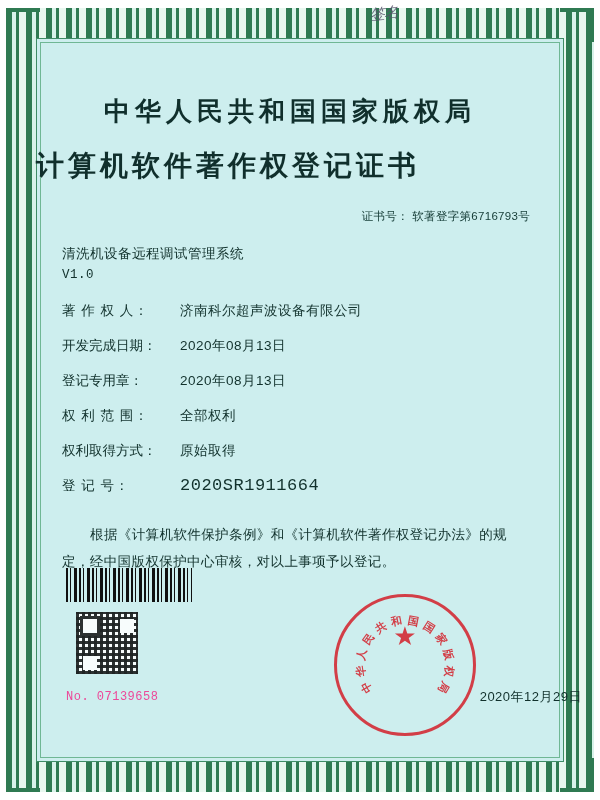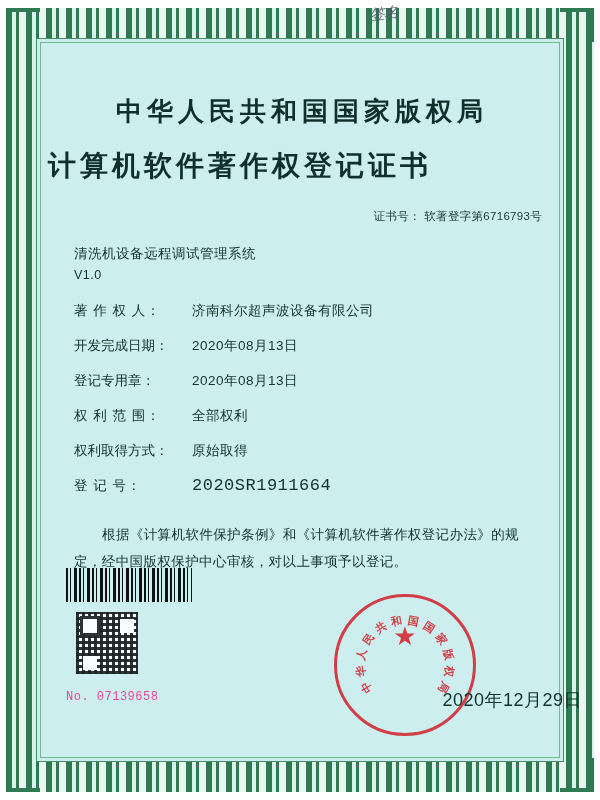--- a/index.html
+++ b/index.html
@@ -95,21 +95,21 @@
     font-size: 15px;
     font-style: italic;
     transform: rotate(-6deg);
     opacity: .85;
     letter-spacing: -1px;
   }
 
   
   .content {
     position: absolute;
-    left: 48px;
+    left: 36px;
     top: 52px;
     width: 508px;
     height: 696px;
     color: #0d3b34;
   }
 
   .title-main {
     text-align: center;
     font-family: "Liberation Serif", serif;
     font-weight: bold;
@@ -155,21 +155,21 @@
     flex: 0 0 118px;
     letter-spacing: 1px;
     white-space: nowrap;
   }
   .row .val {
     flex: 1;
     letter-spacing: .5px;
   }
   .row .val .line2 {
     display: block;
-    font-family: Liberation Sans, sans-serif;
+    font-family: Liberation Mono, monospace;
     font-size: 12.5px;
     margin-top: 3px;
   }
   .row.wide .lbl { letter-spacing: 0; }
   .mono { font-family: "Liberation Mono", monospace; font-size: 17px; }
 
   .gap-top { }
 
   
   .statement {
@@ -271,21 +271,21 @@
     top: 690px;
     font-size: 12px;
     font-family: "Liberation Mono", monospace;
     color: #ec4899;
     letter-spacing: .5px;
   }
   .footer-date {
     position: absolute;
     right: 18px;
     top: 688px;
-    font-size: 18px;
+    font-size: 13px;
     color: #11312c;
     letter-spacing: .5px;
   }
 </style>
 </head>
 <body>
 
 <div id="certificate">
 
   <div class="page-bg"></div>

